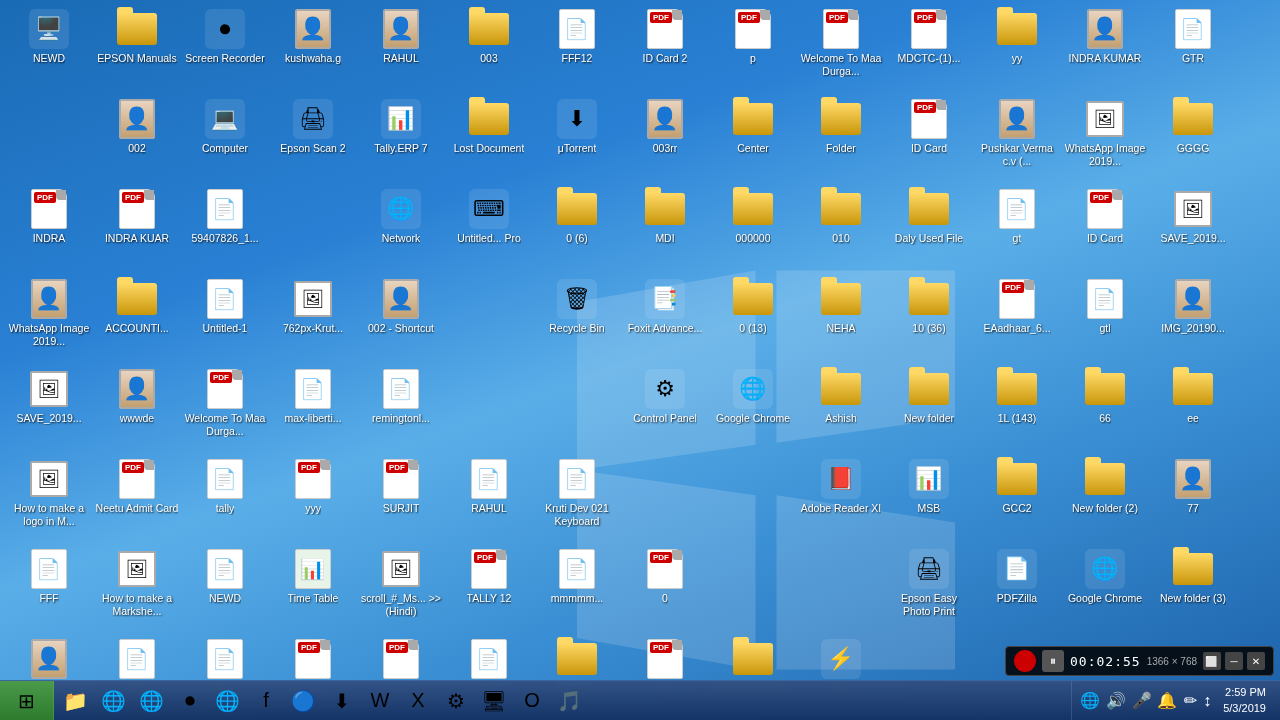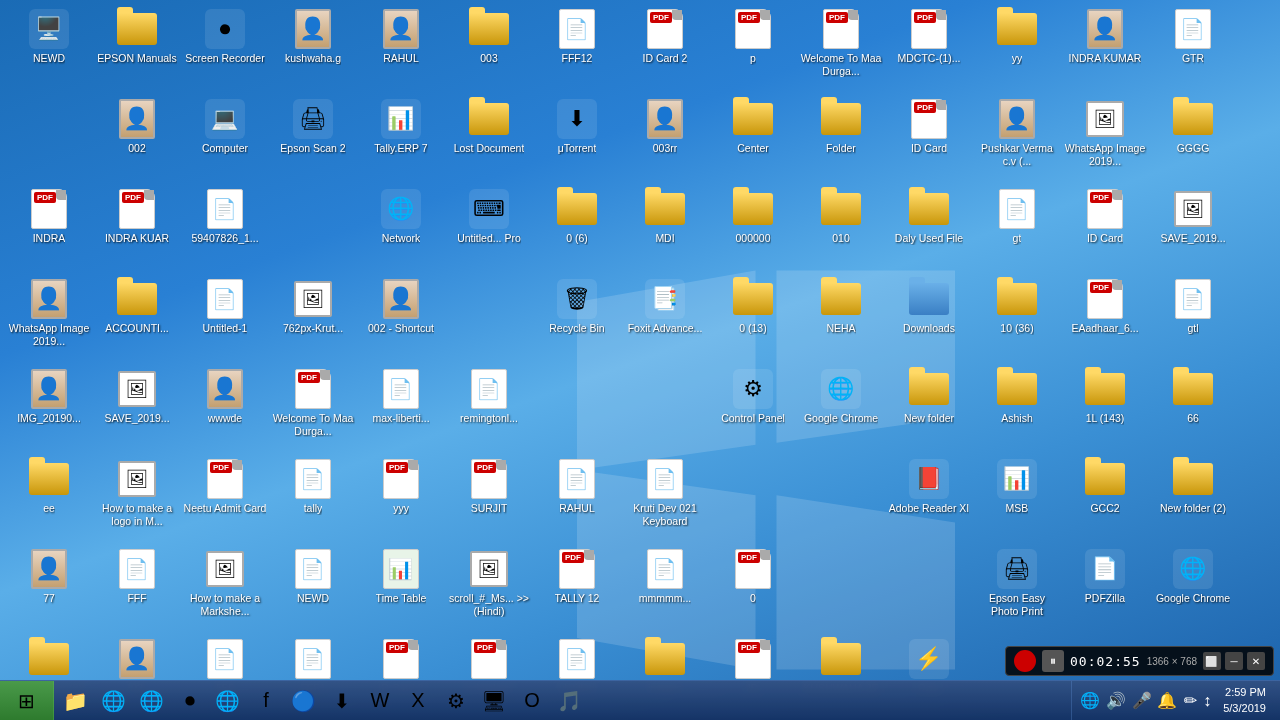--- a/index.html
+++ b/index.html
@@ -628,26 +628,20 @@
     <span class="icon-label">0 (13)</span>
   </div>
       <div class="desktop-icon">
     <div class="icon-img">
       <div class="ico-folder" style="background:linear-gradient(180deg,#ffd966 0%,#c8960a 100%)"></div>
     </div>
     <span class="icon-label">NEHA</span>
   </div>
       <div class="desktop-icon">
     <div class="icon-img">
-      <div class="ico-folder-blue"></div>
-    </div>
-    <span class="icon-label">Downloads</span>
-  </div>
-      <div class="desktop-icon">
-    <div class="icon-img">
       <div class="ico-folder" style="background:linear-gradient(180deg,#ffd966 0%,#c8960a 100%)"></div>
     </div>
     <span class="icon-label">10 (36)</span>
   </div>
       <div class="desktop-icon">
     <div class="icon-img">
       <div class="ico-pdf"></div>
     </div>
     <span class="icon-label">EAadhaar_6...</span>
   </div>
@@ -704,27 +698,27 @@
       <div class="desktop-icon">
     <div class="icon-img">
       <div class="ico-app" style="background:rgba(255,255,255,0.1)">🌐</div>
     </div>
     <span class="icon-label">Google Chrome</span>
   </div>
       <div class="desktop-icon">
     <div class="icon-img">
       <div class="ico-folder" style="background:linear-gradient(180deg,#ffd966 0%,#c8960a 100%)"></div>
     </div>
+    <span class="icon-label">Ashish</span>
+  </div>
+      <div class="desktop-icon">
+    <div class="icon-img">
+      <div class="ico-folder" style="background:linear-gradient(180deg,#ffd966 0%,#c8960a 100%)"></div>
+    </div>
     <span class="icon-label">New folder</span>
-  </div>
-      <div class="desktop-icon">
-    <div class="icon-img">
-      <div class="ico-folder" style="background:linear-gradient(180deg,#ffd966 0%,#c8960a 100%)"></div>
-    </div>
-    <span class="icon-label">Ashish</span>
   </div>
       <div class="desktop-icon">
     <div class="icon-img">
       <div class="ico-folder" style="background:linear-gradient(180deg,#ffd966 0%,#c8960a 100%)"></div>
     </div>
     <span class="icon-label">1L (143)</span>
   </div>
       <div class="desktop-icon">
     <div class="icon-img">
       <div class="ico-folder" style="background:linear-gradient(180deg,#ffd966 0%,#c8960a 100%)"></div>

